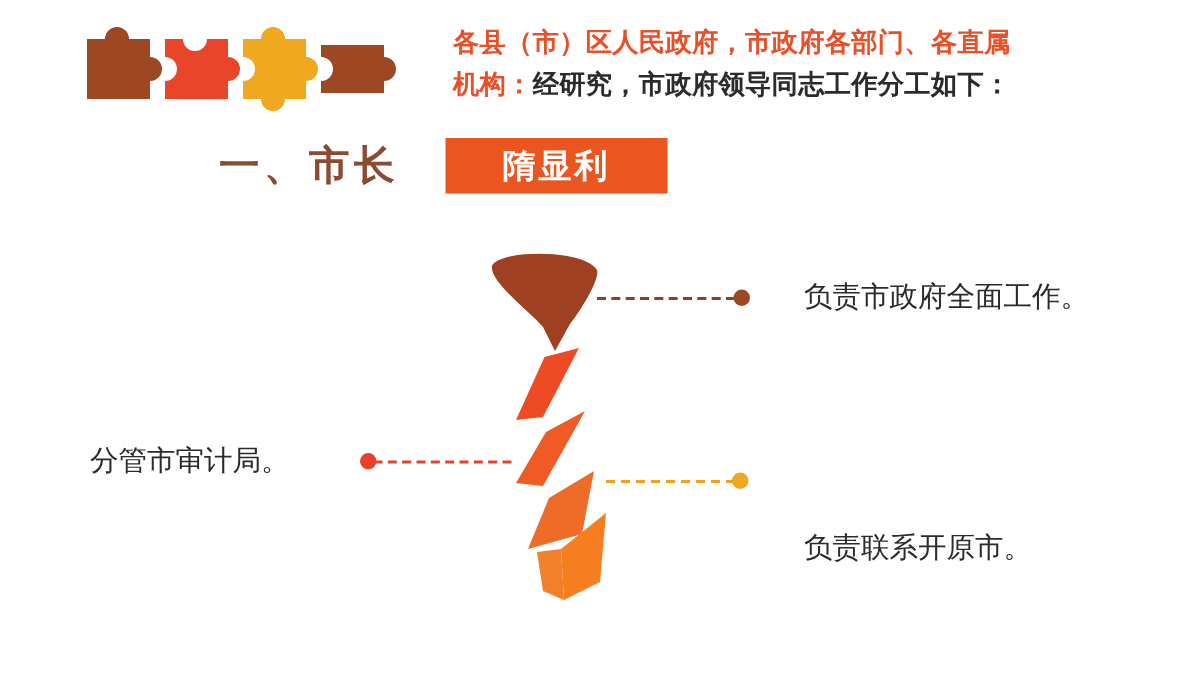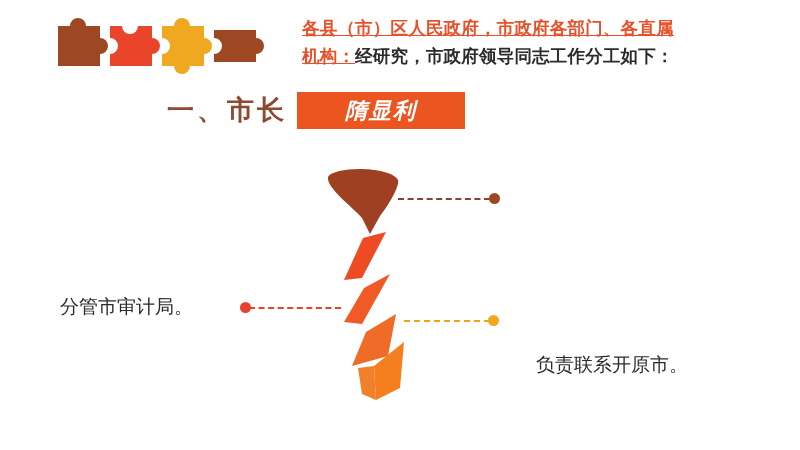--- a/index.html
+++ b/index.html
@@ -15,34 +15,34 @@
   
   .puzzle{position:absolute;left:56px;top:8px;width:210px;height:66px;}
   .puzzle svg{display:block;}
 
   
   .header-text{
     position:absolute;left:302px;top:14px;width:470px;
     font-size:17.5px;font-weight:bold;line-height:28px;
     letter-spacing:.2px;
   }
-  .hl-red{color:#E8502A;text-decoration:underline;}
+  .hl-red{color:#E8502A;}
   .hl-dark{color:#2b2b2b;}
 
   
   .section-title{
     position:absolute;left:146px;top:92px;
     font-size:27px;font-weight:bold;color:#8C4A33;
-    letter-spacing:3px;line-height:36px;white-space:nowrap;margin-left:21px;
+    letter-spacing:3px;line-height:36px;white-space:nowrap;
   }
   .name-badge{
     position:absolute;left:297px;top:92px;
-    width:168px;height:37px;
+    width:148px;height:37px;
     background:#EA5520;
-    display:flex;align-items:center;justify-content:center;font-style:italic;
+    display:flex;align-items:center;justify-content:center;
   }
   .name-badge span{
     color:#ffffff;font-size:22px;font-weight:bold;letter-spacing:2px;
   }
 
   
   .tie{position:absolute;left:300px;top:160px;width:160px;height:250px;}
 
   
   .conn{position:absolute;height:0;border-top-width:2px;border-top-style:dashed;}
@@ -124,20 +124,21 @@
         <path d="M64 128 L90 114 L62 164 L44 162 Z" fill="#F05A25"></path>
         <path d="M66 172 L96 154 L88 196 L52 206 Z" fill="#EF6C28"></path>
         <path d="M74 206 L104 182 L100 228 L76 240 Z" fill="#F57F1F"></path>
         <path d="M58 208 L74 206 L76 240 L62 234 Z" fill="#F0802A"></path>
       </g>
     </svg>
   </div>
 
   <div class="conn conn-top"></div>
   <div class="dot dot-top"></div>
+  <div class="label-top">负责市政府全面工作。</div>
 
   <div class="conn conn-left"></div>
   <div class="dot dot-left"></div>
   <div class="label-left">分管市审计局。</div>
 
   <div class="conn conn-right"></div>
   <div class="dot dot-right"></div>
   <div class="label-right">负责联系开原市。</div>
 
 </div>

